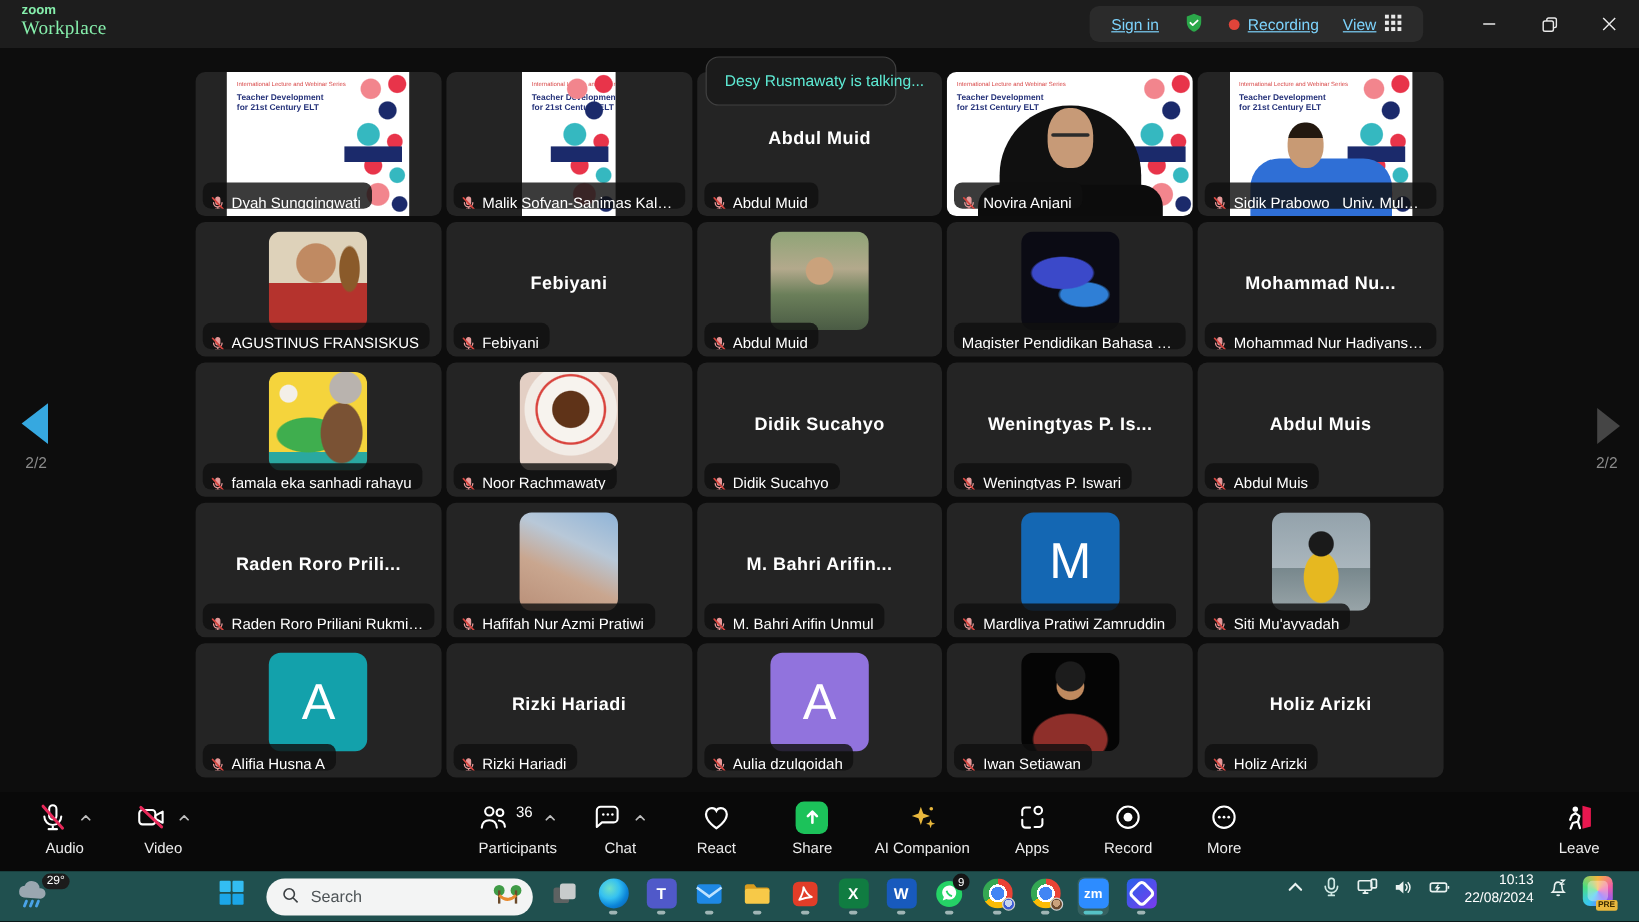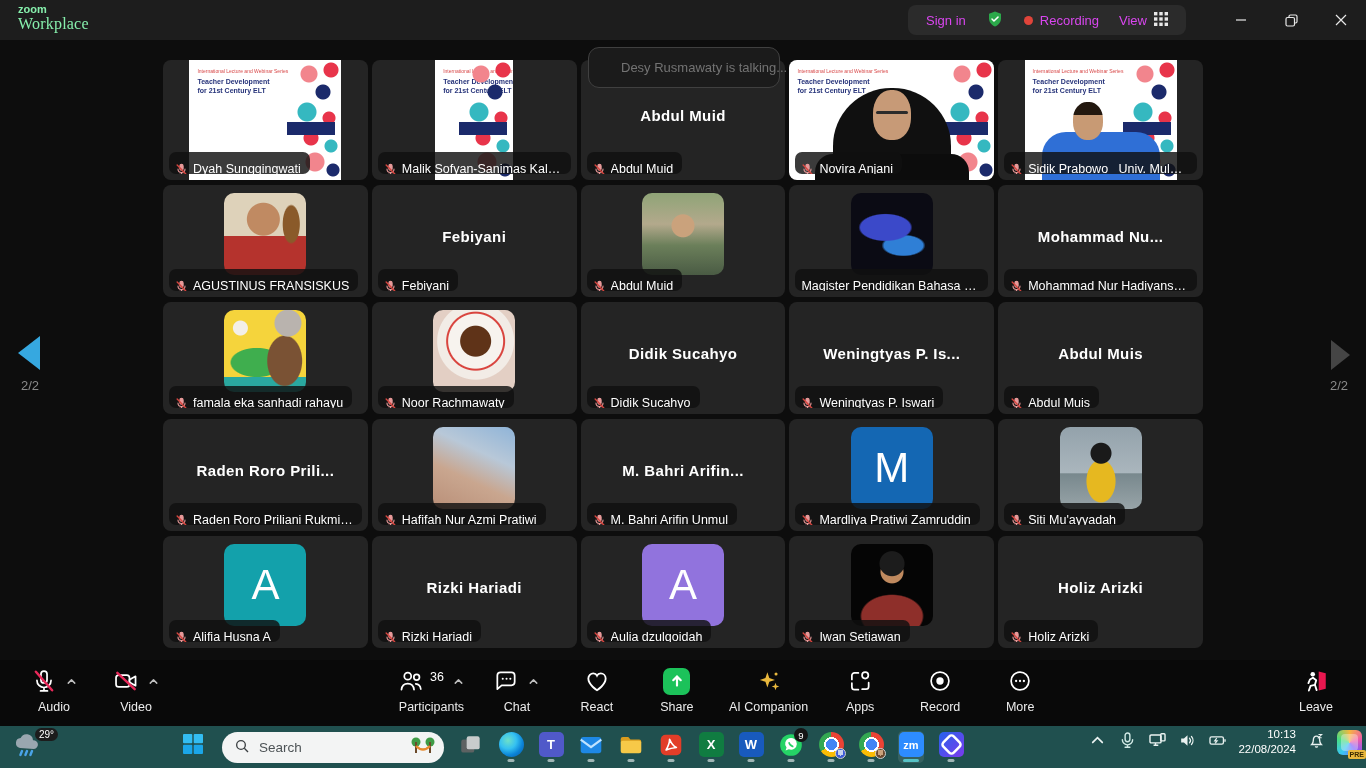--- a/index.html
+++ b/index.html
@@ -6,21 +6,21 @@
   html,body{width:1366px;height:768px;overflow:hidden;background:#000;
     font-family:"Liberation Sans",sans-serif;-webkit-font-smoothing:antialiased;}
   .root{position:relative;width:1366px;height:768px;}
 
   
   .titlebar{position:absolute;top:0;left:0;right:0;height:40px;background:#1d1d1d;}
   .logo{position:absolute;left:18px;top:4px;color:#86efac;line-height:1.05;}
   .logo .l1{font-size:11px;font-weight:700;}
   .logo .l2{font-size:16px;font-weight:400;letter-spacing:.2px;font-family:Liberation Serif, serif;}
   .tb-pill{position:absolute;right:180px;top:5px;height:30px;background:#2b2b2b;border-radius:8px;
-    display:flex;align-items:center;gap:20px;padding:0 18px;color:#d946ef;font-size:13px;}
+    display:flex;align-items:center;gap:20px;padding:0 18px;color:#7dd3fc;font-size:13px;text-decoration:underline;}
   .rec-wrap{display:flex;align-items:center;gap:7px;}
   .rec-dot{width:9px;height:9px;border-radius:50%;background:#e0443a;}
   .view-wrap{display:flex;align-items:center;gap:7px;}
   .winbtns{position:absolute;right:0;top:0;height:40px;display:flex;}
   .winbtn{width:50px;height:40px;display:flex;align-items:center;justify-content:center;color:#e8e8e8;}
 
   
   .stage{position:absolute;top:40px;left:0;right:0;height:620px;background:#0d0d0d;}
   .grid{position:absolute;left:163px;top:20px;width:1040px;display:grid;
     grid-template-columns:repeat(5,1fr);grid-template-rows:120px 112px 112px 112px 112px;gap:5px 4px;}
@@ -86,23 +86,23 @@
   .av-siti{background-image:
     radial-gradient(circle at 50% 32%,#1a1a1a 0 10px,transparent 11px),
     radial-gradient(ellipse 15px 22px at 50% 66%,#e6b820 94%,transparent),
     linear-gradient(180deg,#93a2ab 0%,#aab6bd 56%,#78888d 57%,#98a4a8 100%);}
   .av-iwan{background-color:#050505;background-image:
     radial-gradient(circle at 50% 24%,#1c1c1c 0 12px,transparent 13px),
     radial-gradient(circle at 50% 34%,#c08a5f 0 11px,transparent 12px),
     radial-gradient(ellipse 32px 22px at 50% 88%,#8e2f2a 94%,transparent);}
 
   
-  .toast{position:absolute;left:588px;top:7px;width:192px;height:41px;background:#1b1b1b;
-    border:1px solid #404040;border-radius:11px;display:flex;align-items:center;padding:0 32px;
-    color:#737373;font-size:13px;z-index:5;white-space:nowrap;}
+  .toast{position:absolute;left:588px;top:7px;width:159px;height:41px;background:#1b1b1b;
+    border:1px solid #404040;border-radius:11px;display:flex;align-items:center;padding:0 15px;
+    color:#5eead4;font-size:13px;z-index:5;white-space:nowrap;}
   .pg-left{position:absolute;left:18px;top:296px;width:0;height:0;
     border-top:17px solid transparent;border-bottom:17px solid transparent;border-right:22px solid #36a8e0;}
   .pg-right{position:absolute;right:16px;top:300px;width:0;height:0;
     border-top:15px solid transparent;border-bottom:15px solid transparent;border-left:19px solid #454545;}
   .pg-num{position:absolute;color:#8a8a8a;font-size:13px;}
   .pg-num.l{left:21px;top:338px;}
   .pg-num.r{right:18px;top:338px;}
 
   
   .toolbar{position:absolute;top:660px;left:0;right:0;height:66px;background:#090909;}
@@ -143,21 +143,21 @@
     radial-gradient(circle at 50% 50%,#4285f4 0 5.5px,#fff 5.5px 7.5px,transparent 7.5px),
     conic-gradient(#ea4335 0 33%,#fbbc05 33% 66%,#34a853 66%);}
   .ic.chrome .ovl{position:absolute;right:-2px;bottom:4px;width:11px;height:11px;border-radius:50%;border:1px solid #d0d0d0;}
   .ovl.p1{background:radial-gradient(circle at 50% 40%,#c7d3ee 0 3px,#3b5bd6 3px);}
   .ovl.p2{background:radial-gradient(circle at 50% 40%,#caa27c 0 3px,#6b4a2f 3px);}
   .wa-badge{position:absolute;right:-4px;top:-3px;width:14px;height:14px;border-radius:50%;background:#151515;
     color:#fff;font-size:9.5px;display:flex;align-items:center;justify-content:center;}
   .search{height:31px;width:222px;background:#f3f4f4;border-radius:16px;display:flex;align-items:center;
     padding:0 8px 0 12px;gap:9px;color:#4d5356;font-size:13.5px;}
   .search .spacer{flex:1;}
-  .tray{position:absolute;right:4px;top:0;height:32px;display:flex;align-items:center;gap:11px;color:#eaf2f1;}
+  .tray{position:absolute;right:22px;top:0;height:32px;display:flex;align-items:center;gap:11px;color:#eaf2f1;}
   .tray svg{width:19px;height:19px;}
   .clock{text-align:right;font-size:11.5px;line-height:1.3;color:#fff;}
   .copilot{position:relative;width:25px;height:25px;border-radius:6px;
     background:conic-gradient(#f5b63f,#ef5da8,#7c5cff,#39c6f4,#4ade80,#f5b63f);}
   .copilot::before{content:"";position:absolute;inset:4px;border-radius:4px;background:rgba(255,255,255,.35);}
   .copilot .pre{position:absolute;right:-4px;bottom:-4px;background:#e9b83d;color:#3a2a00;font-size:7px;
     font-weight:700;padding:1px 2px;border-radius:2px;}
 </style>
 </head>
 <body>

